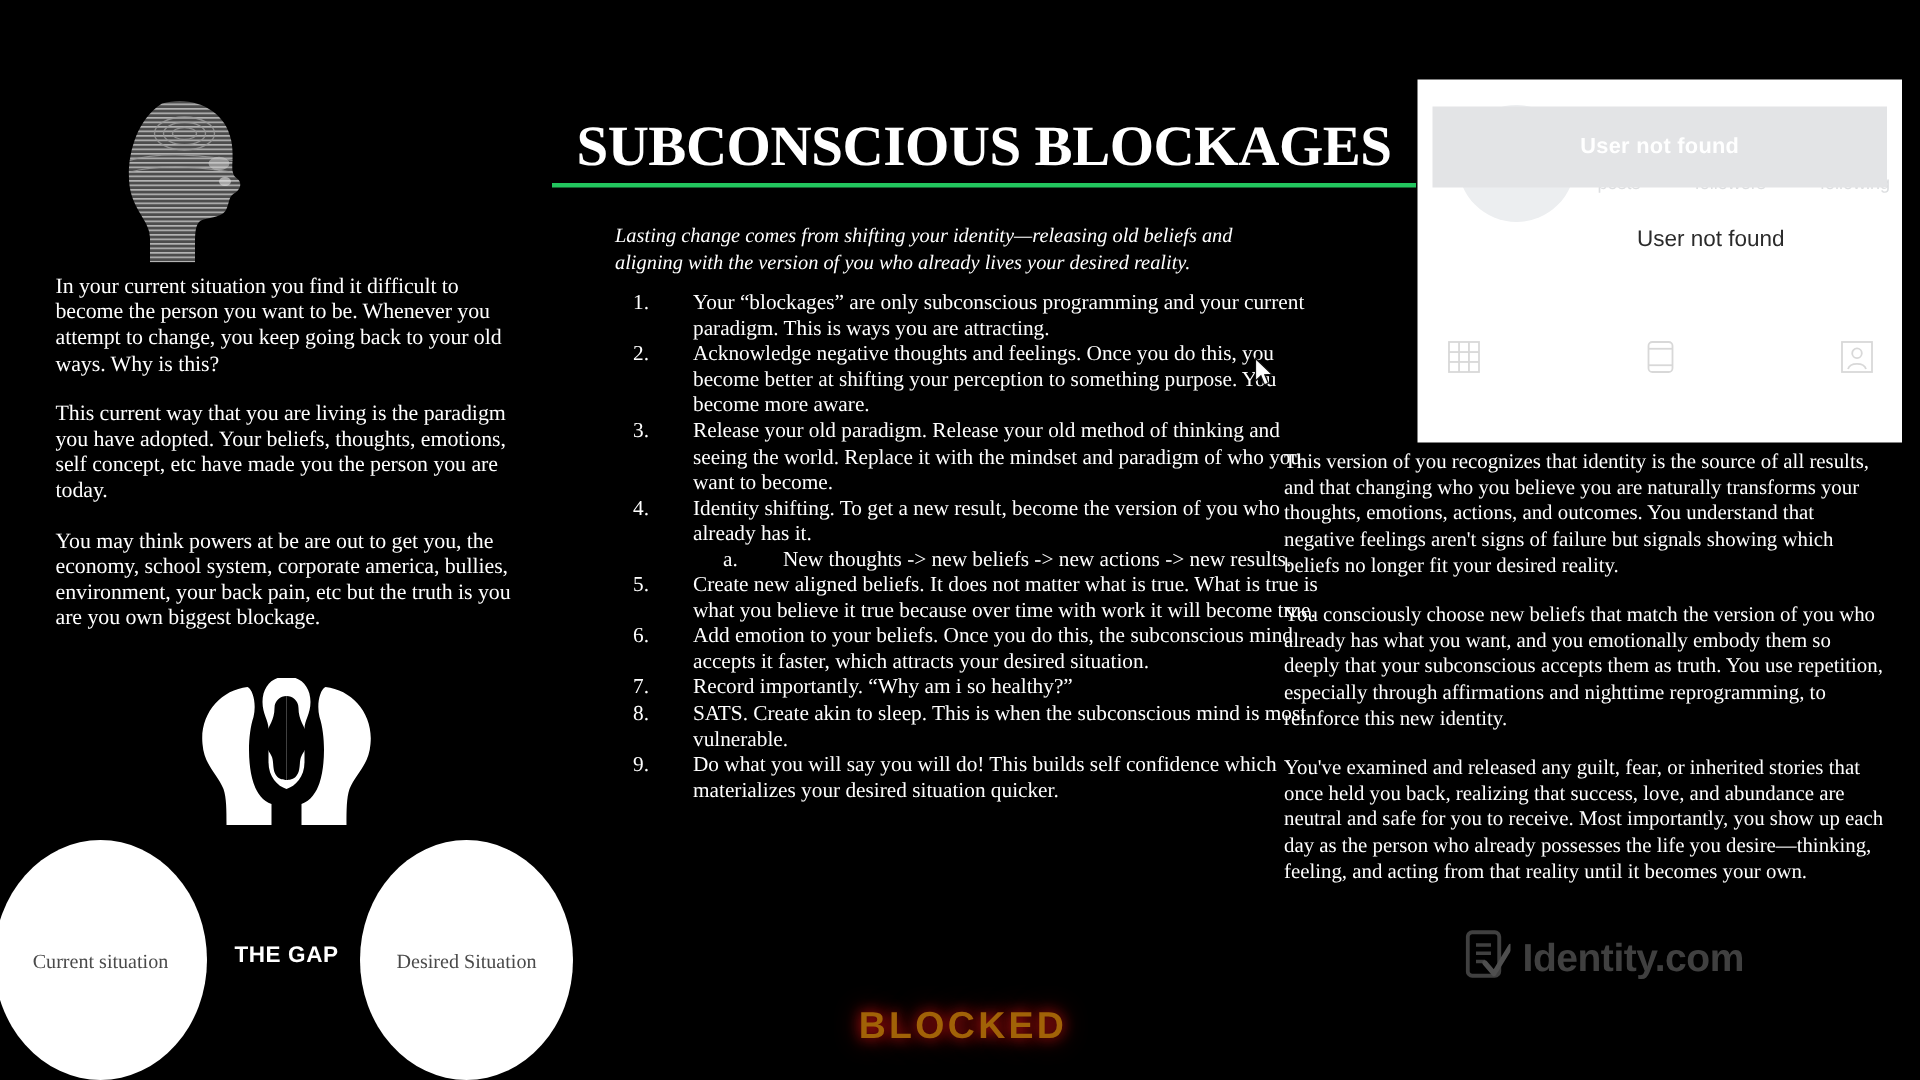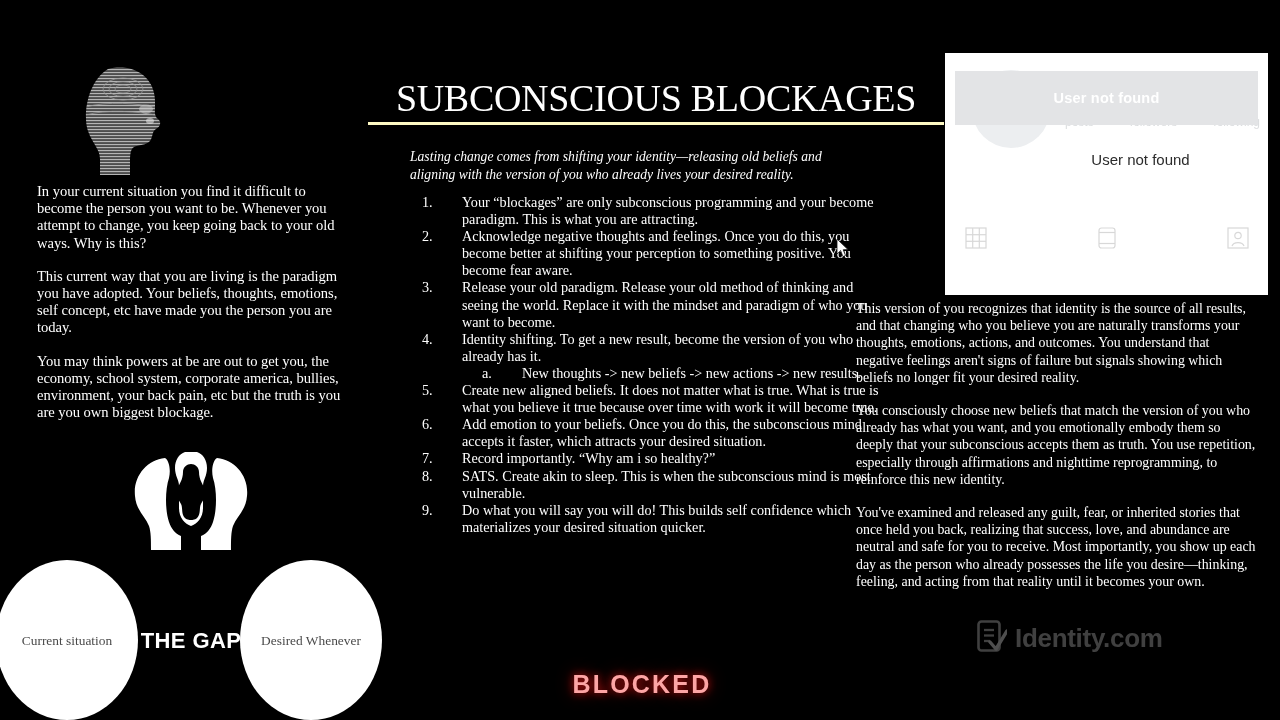--- a/index.html
+++ b/index.html
@@ -52,34 +52,34 @@
   #circle-current {
     left:-4px; top:112px; width:142px; height:160px;
   }
   #circle-desired {
     left:240px; top:112px; width:142px; height:160px;
   }
   #the-gap-label {
     position:absolute; left:112px; top:180px; width:158px;
     text-align:center;
     font-family:"Liberation Sans", sans-serif;
-    font-weight:bold; font-size:22px; color:#fff;
+    font-weight:bold; font-size:15px; color:#fff;
     letter-spacing:0.4px;
   }
 
   
   #center-col {
     position:absolute; left:362px; top:0; width:490px; height:720px;
   }
   #main-title {
     position:absolute; left:6px; top:76px; width:580px;
     font-family:"Liberation Serif", serif;
-    font-weight:normal; font-size:38px; line-height:44px;
+    font-weight:bold; font-size:38px; line-height:44px;
     color:#fff; text-align:center; letter-spacing:-0.3px;
-    border-bottom:3px solid #fef9c3; padding-bottom:2px;
+    border-bottom:3px solid #22c55e; padding-bottom:2px;
     width:576px;
   }
   #subtitle {
     position:absolute; left:48px; top:148px; width:452px;
     font-family:"Liberation Serif", serif;
     font-style:italic; font-weight:normal;
     font-size:13.6px; line-height:17.5px; color:#fff;
   }
   #steps-list {
     position:absolute; left:60px; top:194px; width:470px;
@@ -98,21 +98,21 @@
     font-size:14.2px; line-height:17.1px; color:#fff;
   }
   .sub-letter { width:40px; flex:0 0 40px; }
   .sub-text { flex:1 1 auto; }
 
   #blocked-label {
     position:absolute; left:0px; top:670px; width:560px;
     text-align:center;
     font-family:"Liberation Sans", sans-serif;
     font-weight:bold; font-size:25px; letter-spacing:2.2px;
-    color:#fca5a5;
+    color:#a16207;
     text-shadow:0 0 9px rgba(220,20,20,0.85), 0 0 18px rgba(180,0,0,0.6);
   }
 
   
   #right-col {
     position:absolute; left:856px; top:300px; width:400px;
   }
   .right-para {
     font-family:"Liberation Serif", serif;
     font-size:13.9px; line-height:17.2px;
@@ -244,41 +244,41 @@
                      L66 14 C70 14 74 17 74 22 Z"></path>
           </g>
         </svg>
       </div>
 
       <div class="gap-circle" id="circle-current">
         <span>Current situation</span>
       </div>
 
       <div class="gap-circle" id="circle-desired">
-        <span>Desired Whenever</span>
+        <span>Desired Situation</span>
       </div>
 
       <div id="the-gap-label">THE GAP</div>
     </div>
   </div>
 
   <div id="center-col">
     <h1 id="main-title">SUBCONSCIOUS BLOCKAGES</h1>
     <p id="subtitle">Lasting change comes from shifting your identity—releasing old beliefs and aligning with the version of you who already lives your desired reality.</p>
 
     <div id="steps-list">
 
       <div class="step-row">
         <span class="step-num">1.</span>
-        <span class="step-text">Your “blockages” are only subconscious programming and your become paradigm. This is what you are attracting.</span>
+        <span class="step-text">Your “blockages” are only subconscious programming and your current paradigm. This is ways you are attracting.</span>
       </div>
 
       <div class="step-row">
         <span class="step-num">2.</span>
-        <span class="step-text">Acknowledge negative thoughts and feelings. Once you do this, you become better at shifting your perception to something positive. You become fear aware.</span>
+        <span class="step-text">Acknowledge negative thoughts and feelings. Once you do this, you become better at shifting your perception to something purpose. You become more aware.</span>
       </div>
 
       <div class="step-row">
         <span class="step-num">3.</span>
         <span class="step-text">Release your old paradigm. Release your old method of thinking and seeing the world. Replace it with the mindset and paradigm of who you want to become.</span>
       </div>
 
       <div class="step-row">
         <span class="step-num">4.</span>
         <span class="step-text">Identity shifting. To get a new result, become the version of you who already has it.</span>

